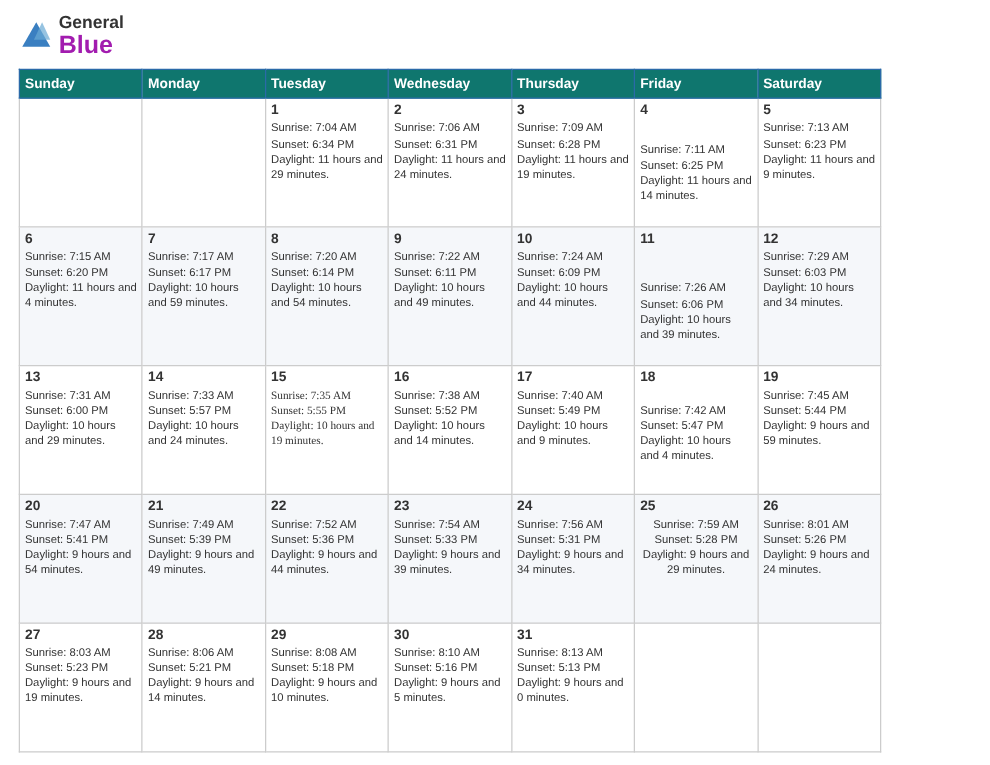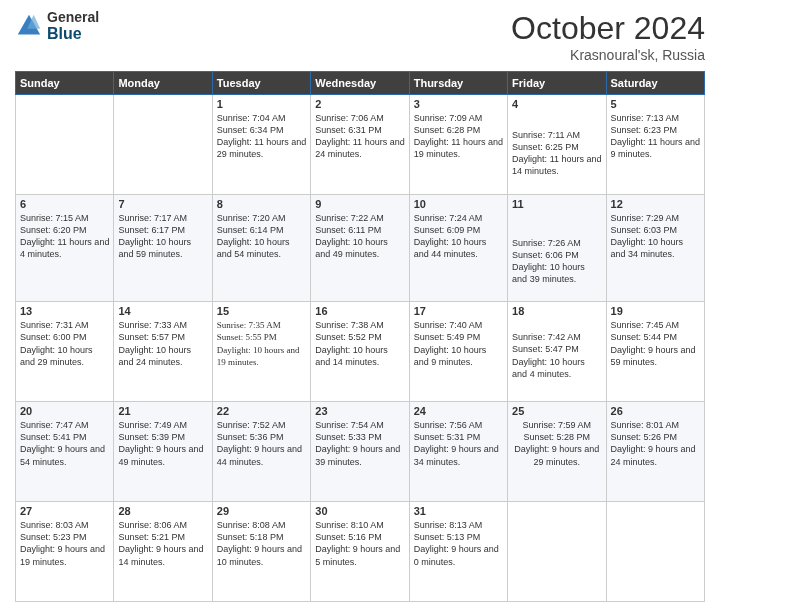--- a/index.html
+++ b/index.html
@@ -32,23 +32,23 @@
       display: flex;
       flex-direction: column;
       line-height: 1.1;
     }
     .logo-general {
       font-size: 14px;
       font-weight: bold;
       color: #333;
     }
     .logo-blue {
-      font-size: 16px;
+      font-size: 20px;
       font-weight: bold;
-      color: #0c4a6e;
+      color: #a21caf;
     }
     .logo-icon {
       width: 28px;
       height: 28px;
     }
     .title-block {
       text-align: right;
     }
     .title-month {
       font-size: 32px;
@@ -60,21 +60,21 @@
       color: #555;
     }
     .calendar {
       flex: 1;
       border: 1px solid #ccc;
       border-collapse: collapse;
       width: 100%;
       table-layout: fixed;
     }
     .calendar th {
-      background: #404040;
+      background: #0f766e;
       color: #fff;
       font-size: 11px;
       font-weight: bold;
       padding: 5px 4px;
       text-align: left;
       border: 1px solid #2a6aa8;
     }
     .calendar td {
       border: 1px solid #ccc;
       vertical-align: top;
@@ -115,24 +115,20 @@
   <div class="header">
     <div class="logo">
       <svg class="logo-icon" viewBox="0 0 30 30">
         <polygon points="15,3 27,24 3,24" fill="#3a7fc1"></polygon>
         <polygon points="20,3 27,18 13,18" fill="#6aaad4" opacity="0.7"></polygon>
       </svg>
       <div class="logo-text">
         <span class="logo-general">General</span>
         <span class="logo-blue">Blue</span>
       </div>
-    </div>
-    <div class="title-block">
-      <div class="title-month">October 2024</div>
-      <div class="title-location">Krasnoural'sk, Russia</div>
     </div>
   </div>
 
   <table class="calendar">
     <thead>
       <tr>
         <th>Sunday</th>
         <th>Monday</th>
         <th>Tuesday</th>
         <th>Wednesday</th>

